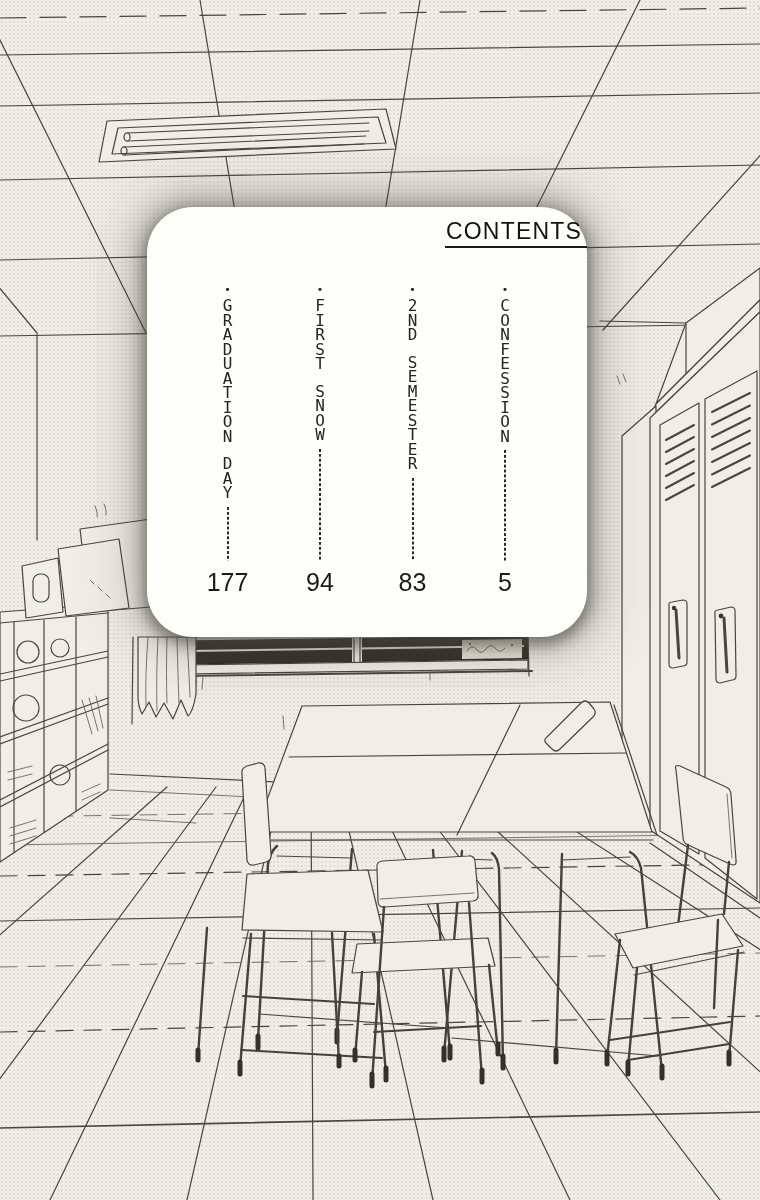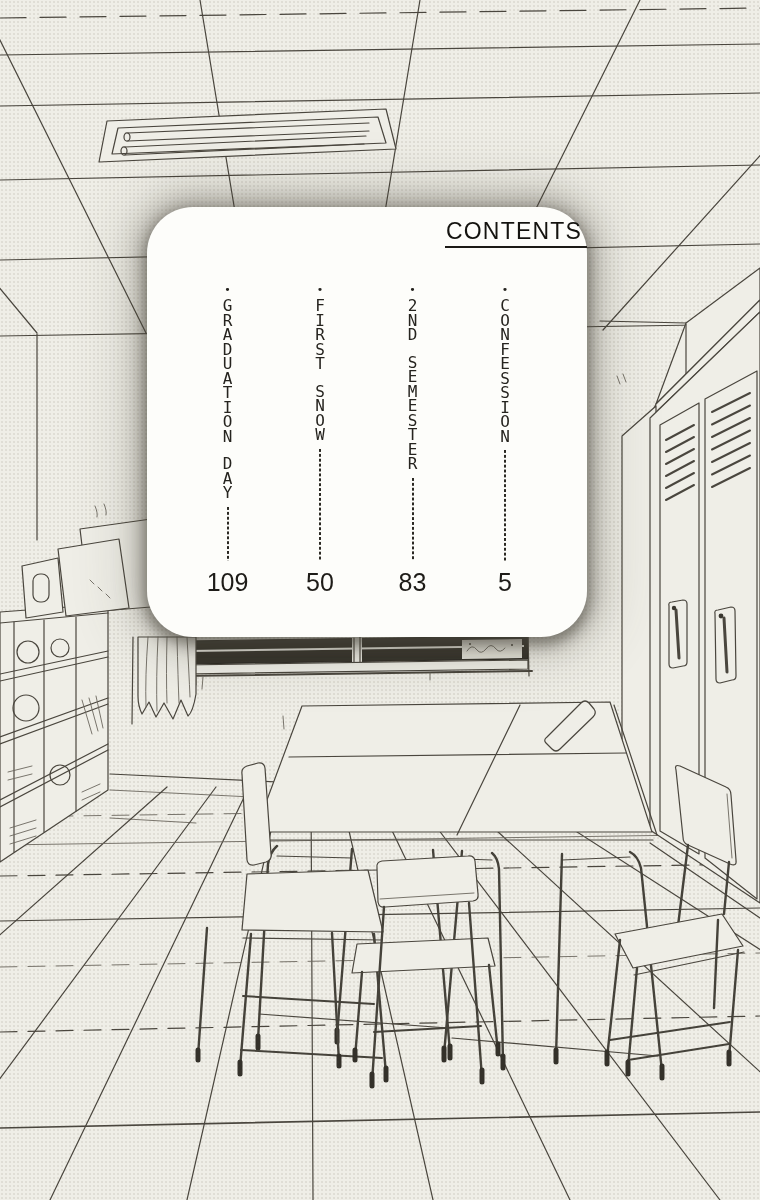--- a/index.html
+++ b/index.html
@@ -336,39 +336,39 @@
             <span class="lt">R</span>
             <span class="lt">S</span>
             <span class="lt">T</span>
             <span class="sp"></span>
             <span class="lt">S</span>
             <span class="lt">N</span>
             <span class="lt">O</span>
             <span class="lt">W</span>
           </div>
           <div class="leader"></div>
-          <div class="pagenum">50</div>
+          <div class="pagenum">94</div>
         </div>
         <div class="toc-col" style="left: 48.5px;">
           <span class="bullet">•</span>
           <div class="letters">
             <span class="lt">G</span>
             <span class="lt">R</span>
             <span class="lt">A</span>
             <span class="lt">D</span>
             <span class="lt">U</span>
             <span class="lt">A</span>
             <span class="lt">T</span>
             <span class="lt">I</span>
             <span class="lt">O</span>
             <span class="lt">N</span>
             <span class="sp"></span>
             <span class="lt">D</span>
             <span class="lt">A</span>
             <span class="lt">Y</span>
           </div>
           <div class="leader"></div>
-          <div class="pagenum">109</div>
+          <div class="pagenum">177</div>
         </div>
       </div>
   </div>
 
 </div>
 
 </body></html>

